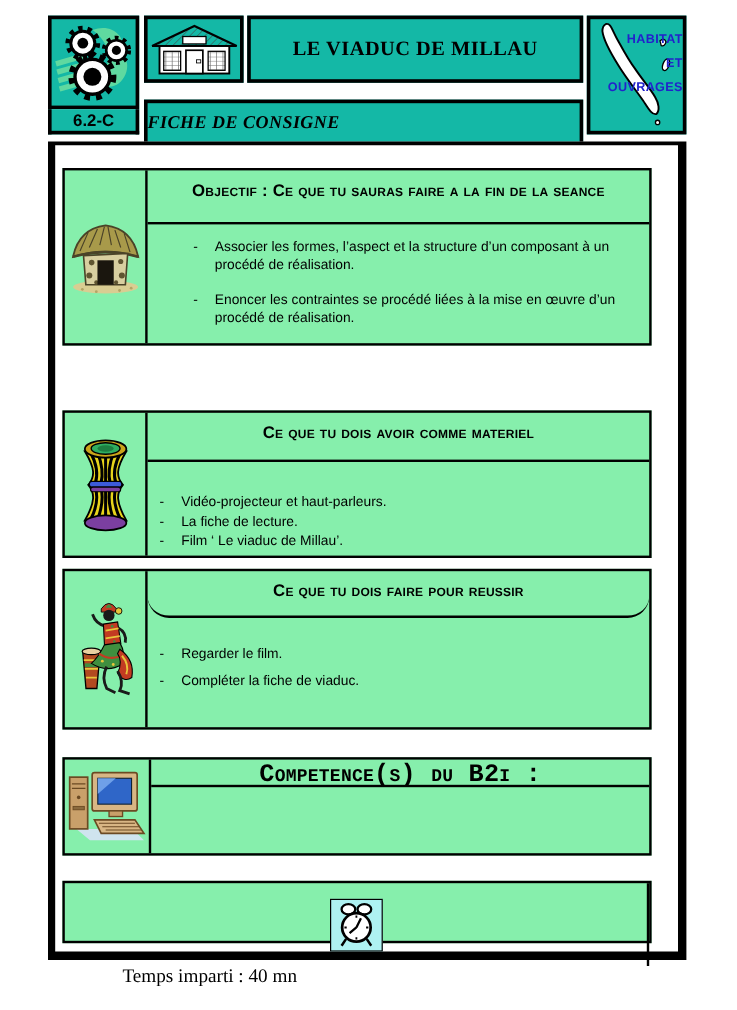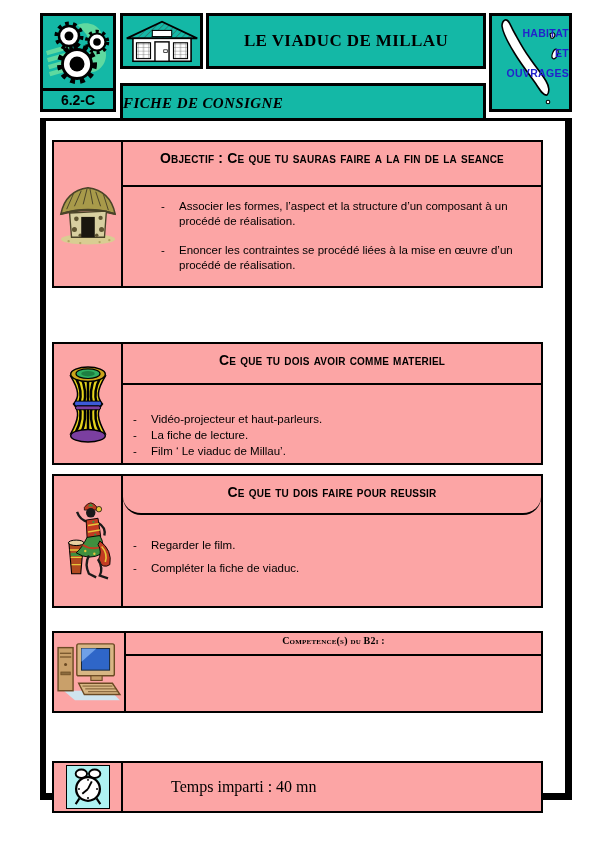--- a/index.html
+++ b/index.html
@@ -21,39 +21,39 @@
   #fiche-box h2 { font-family:"Liberation Serif", serif; font-size:15px; font-weight:bold; font-style:italic; letter-spacing:.4px; }
   #habitat-box{ left:489px; top:13px; width:83px;  height:99px; overflow:hidden; }
   #habitat-box svg { position:absolute; left:0; top:0; }
   .badge-text { position:absolute; left:0; top:8px; width:100%; text-align:right;
                 font-weight:bold; font-size:10.5px; line-height:1.9; color:#2222cc; letter-spacing:.3px; }
 
   
   .frame { position:absolute; left:40px; top:118px; width:532px; height:682px;
            border-style:solid; border-color:#000; border-width:3px 7px 7px 6px; background:#fff; }
 
-  .tbl { position:absolute; left:6px; width:491px; border:2px solid #000; display:flex; background:#fca5a5; }
+  .tbl { position:absolute; left:6px; width:491px; border:2px solid #000; display:flex; background:#86efac; }
   .icon-cell { flex:0 0 69px; border-right:2px solid #000; display:flex; align-items:center; justify-content:center; }
   .rcol { flex:1; display:flex; flex-direction:column; min-width:0; }
   .head { border-bottom:2px solid #000; text-align:center; font-weight:bold; font-size:14px;
           font-variant:small-caps; letter-spacing:.2px; padding-top:8px; }
   .body { flex:1; font-size:11.5px; line-height:1.32; }
   .li { display:flex; }
   .li .dash { flex:0 0 18px; }
   .li .txt { flex:1; padding-right:8px; }
 
   #s1 { top:19px;  height:148px; } #s1 .head { height:55px; }
   #s1 .body { padding:12px 14px 0 38px; } #s1 .li { margin-bottom:13px; }
   #s2 { top:174px; height:123px;margin-top:47px; } #s2 .head { height:41px; }
   #s2 .body { padding:27px 10px 0 10px; } #s2 .li { margin-bottom:1px; }
   #s3 { top:353px; height:134px; } #s3 .head { height:39px;border-radius:18px; }
   #s3 .body { padding:23px 10px 0 10px; } #s3 .li { margin-bottom:8px; }
   #s4 { top:510px; height:82px; }
-  #s4 .head { height:23px; padding-top:2px; font-family:Liberation Serif, serif; font-size:10px; }
-  #s5 { top:640px; height:52px; }
+  #s4 .head { height:23px; padding-top:2px; font-family:Liberation Mono, monospace; font-size:21px; }
+  #s5 { top:613px; height:52px;flex-direction:column; }
   #s5 .icon-cell { border-right-width:2px; }
   .clock-chip { width:44px; height:44px; background:#aef2f2; border:1px solid #000;
                 display:flex; align-items:center; justify-content:center; }
   .time-cell { flex:1; display:flex; align-items:center; padding-left:48px;
                font-family:"Liberation Serif", serif; font-size:16px; }
 </style>
 </head>
 <body>
 
 <div class="page">

